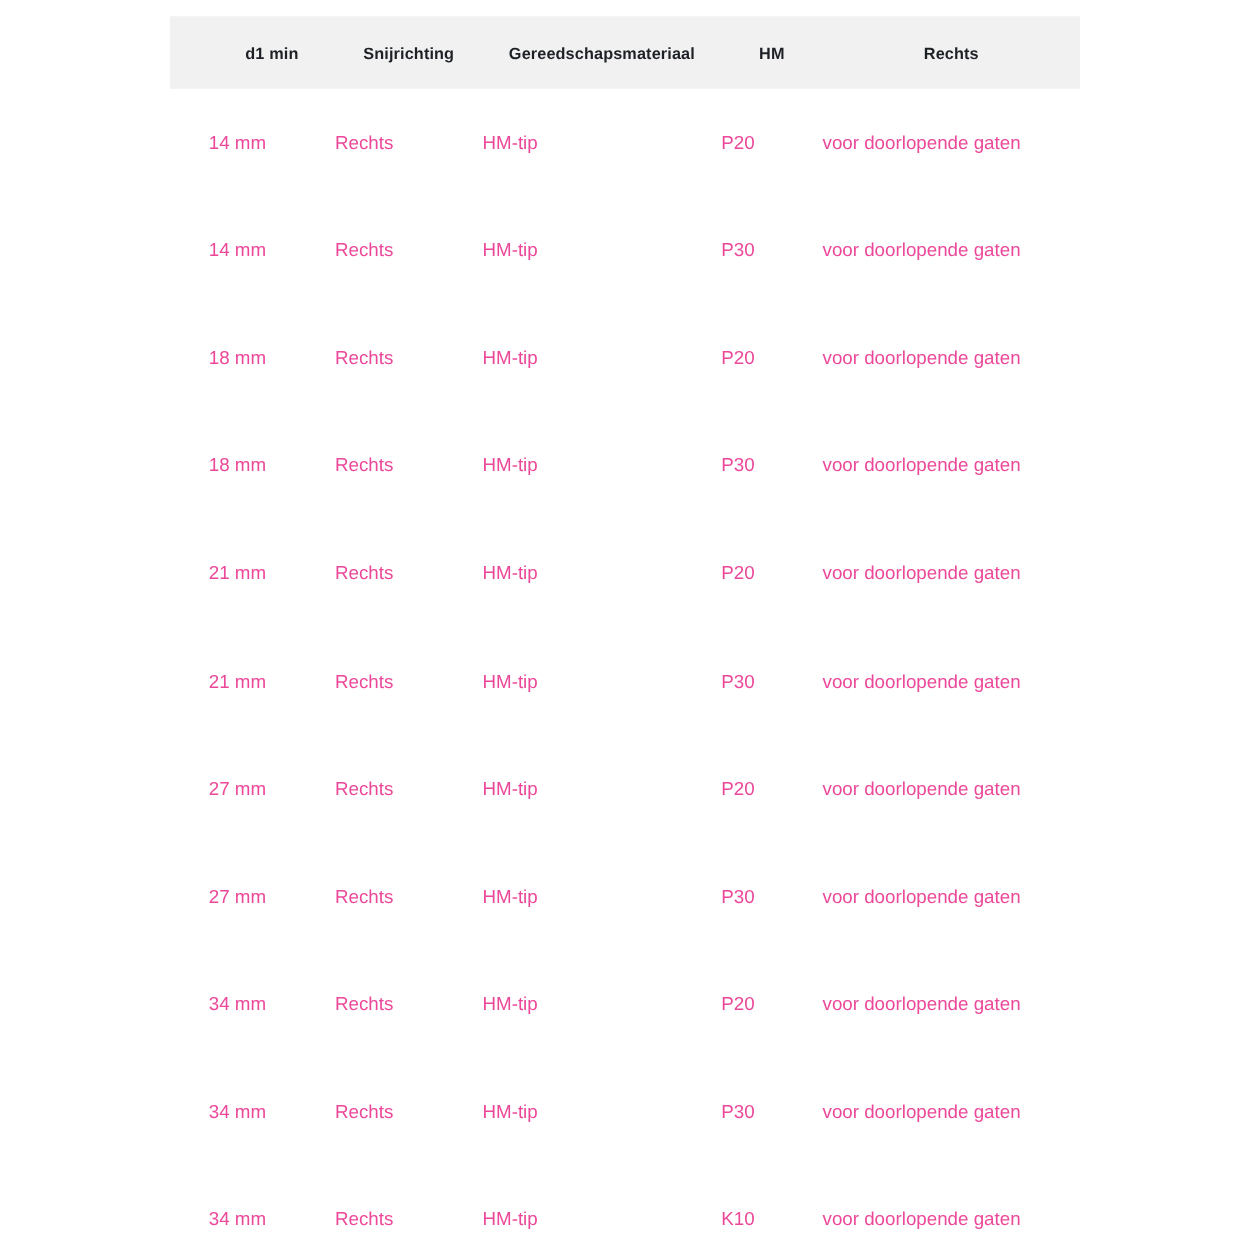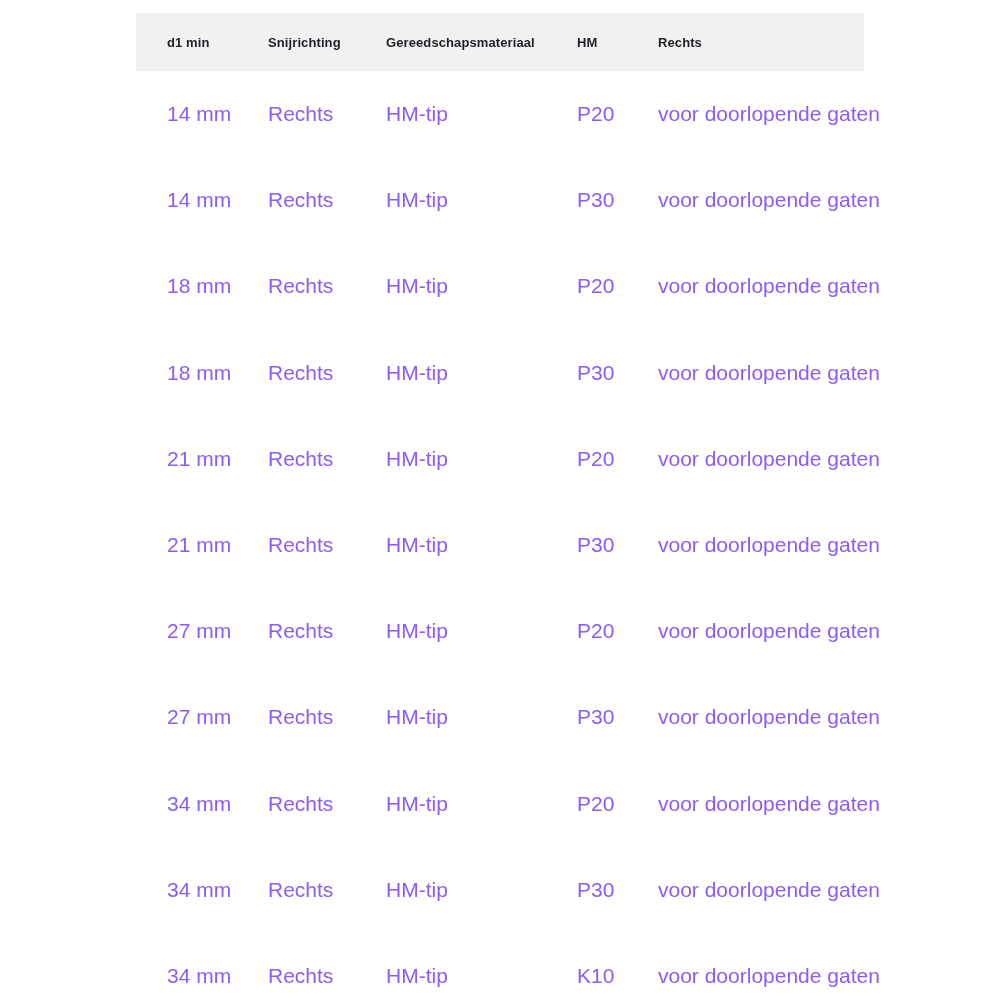--- a/index.html
+++ b/index.html
@@ -23,33 +23,34 @@
     align-items: center;
     padding-left: 31px;
     box-sizing: border-box;
   }
   .thead .cell {
     font-size: 13px;
     font-weight: 700;
     color: #1d2025;
     letter-spacing: 0.1px;
     white-space: nowrap;
+    text-align: center;
   }
   .tbody .row {
     height: 86.2px;
     display: grid;
     grid-template-columns: 101px 118px 191px 81px auto;
     align-items: center;
     padding-left: 31px;
     box-sizing: border-box;
   }
   .tbody .cell {
-    font-size: 21px;
+    font-size: 15px;
     font-weight: 400;
-    color: #8b5cf6;
+    color: #ec4899;
     white-space: nowrap;
   }
 </style>
 </head>
 <body>
 
 <div class="table-wrap">
   <div class="thead">
     <span class="cell">d1 min</span>
     <span class="cell">Snijrichting</span>

